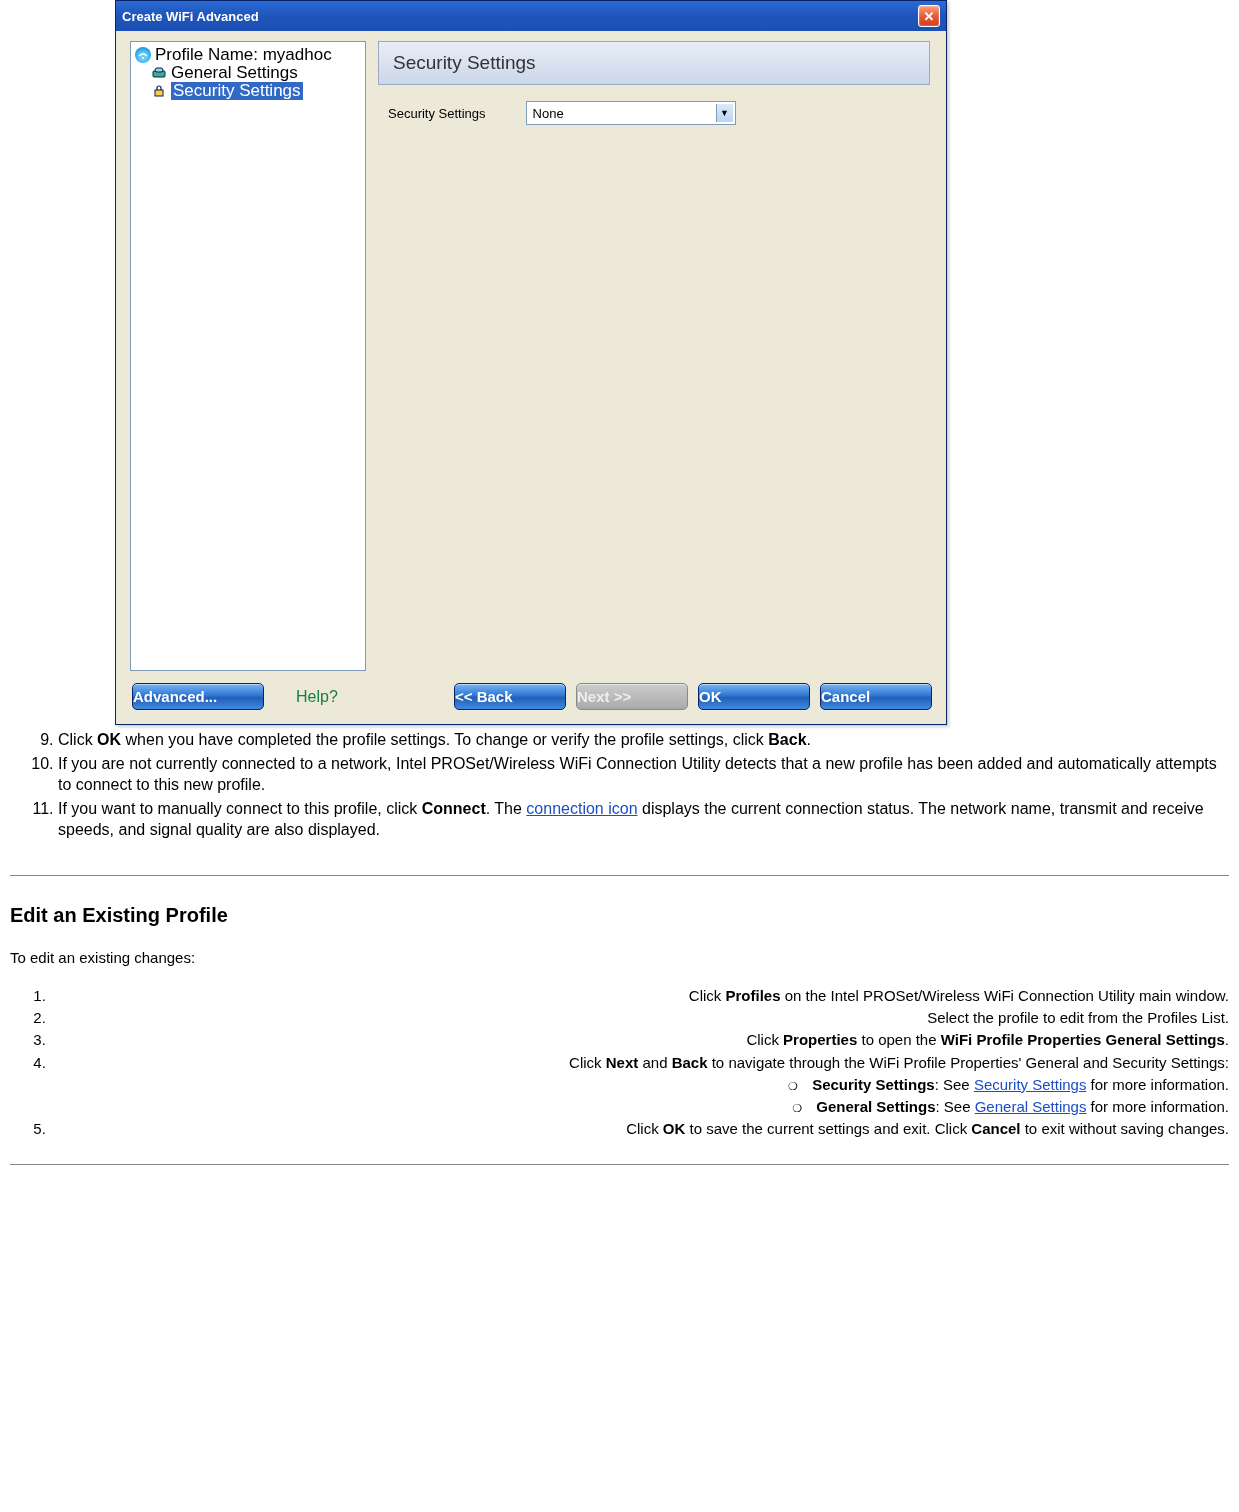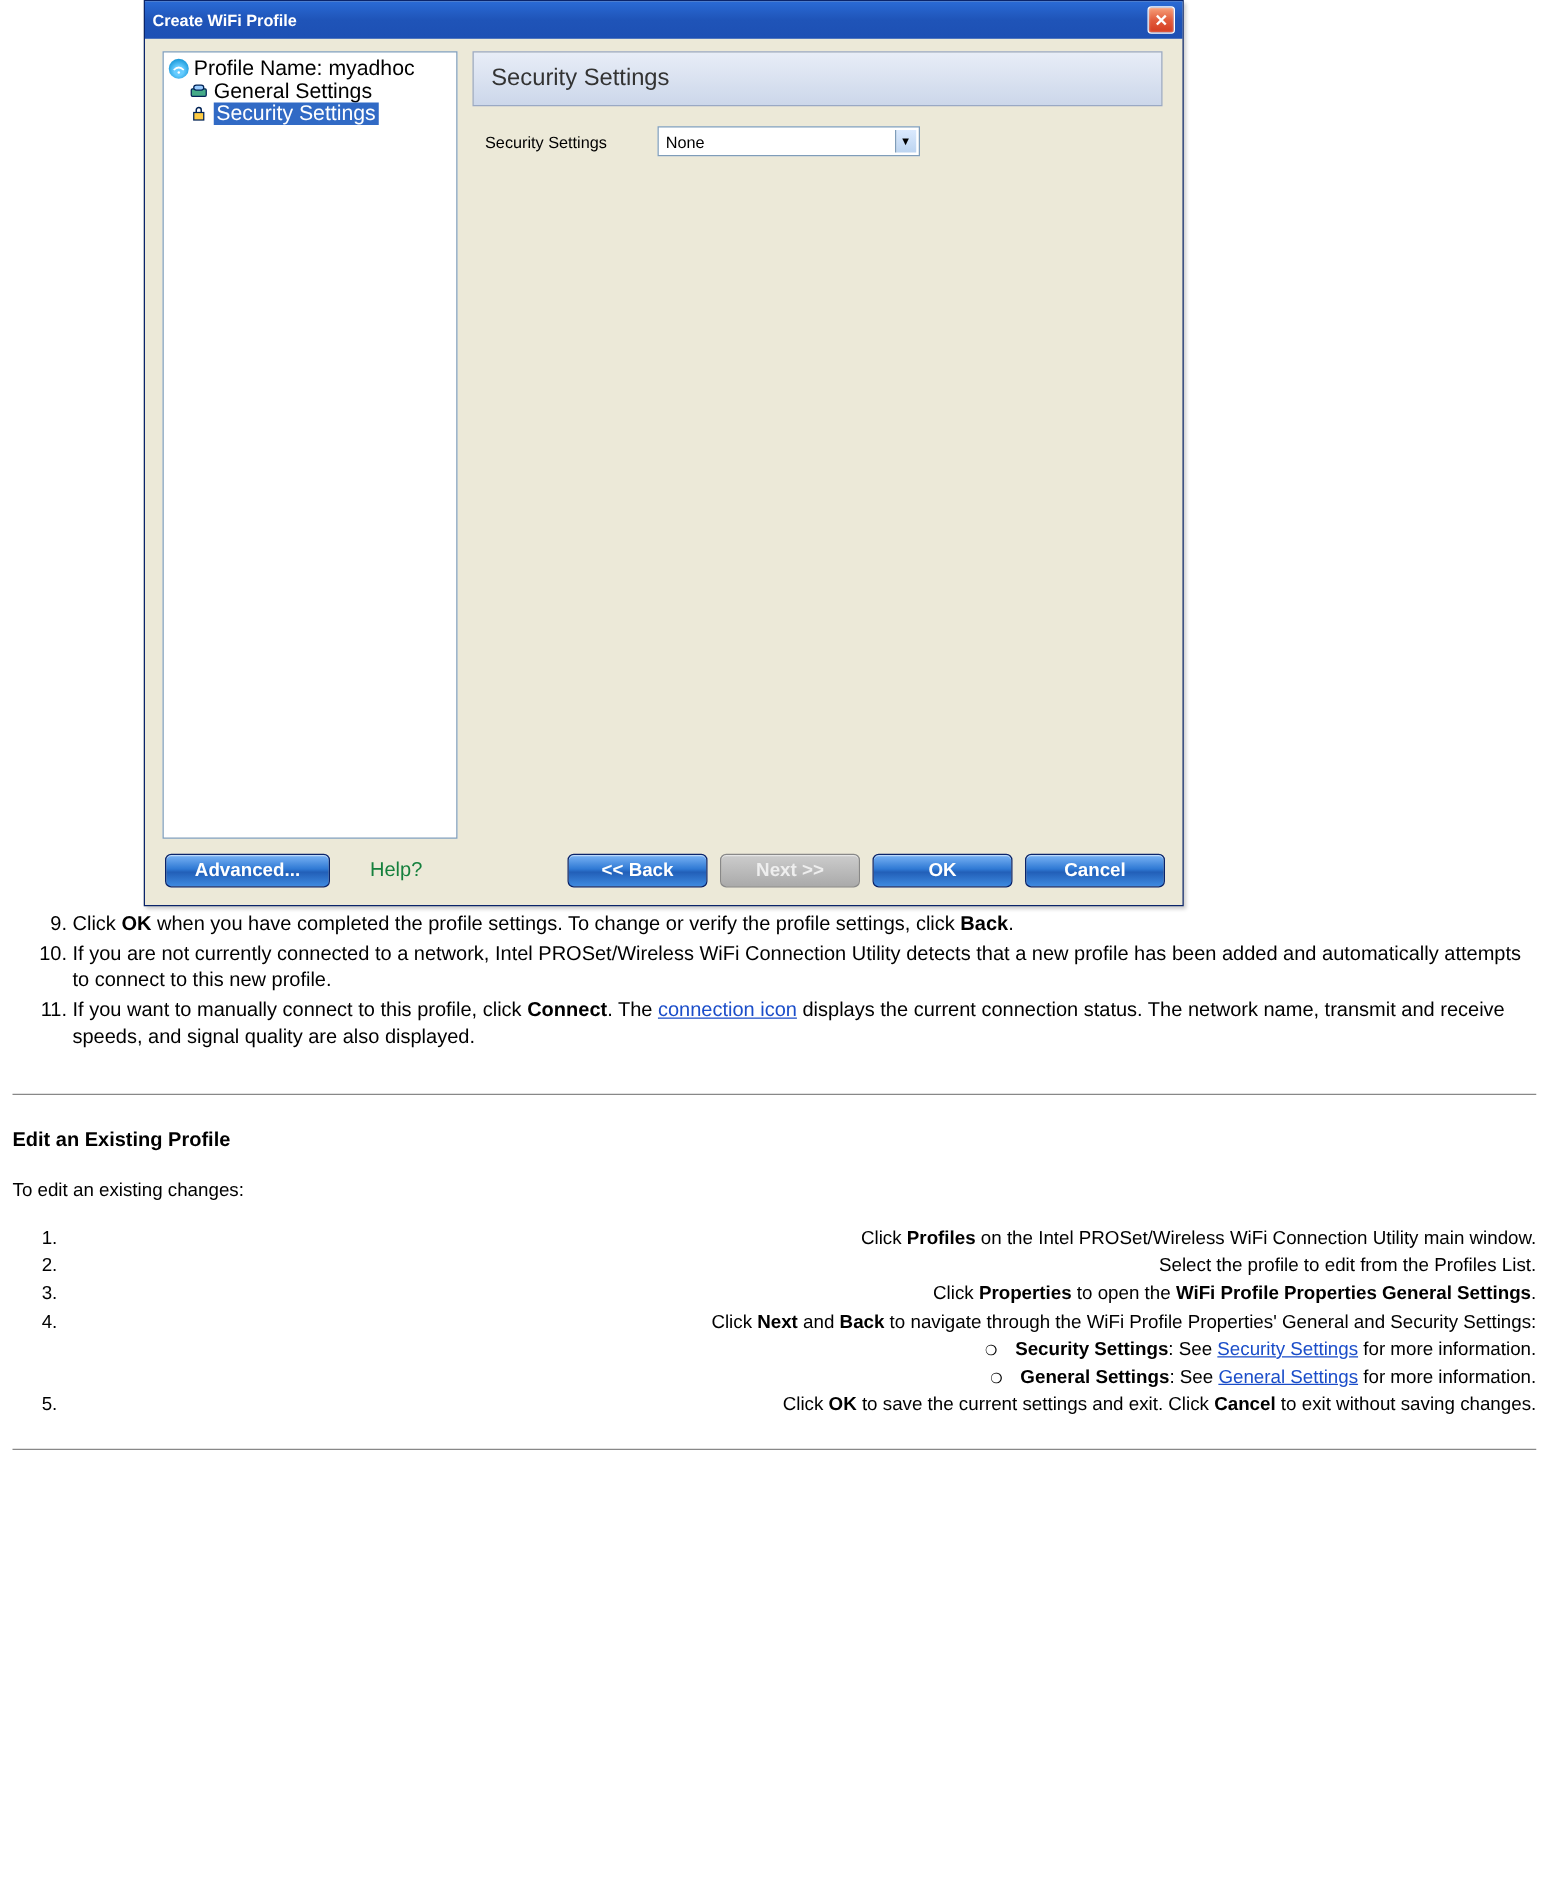--- a/index.html
+++ b/index.html
@@ -110,21 +110,21 @@
   }
   .xp-button {
     background: linear-gradient(to bottom, #7bb4f5, #2f79d4 45%, #225fb8 55%, #3e8ae0);
     color: #fff;
     border: 1px solid #0a246a;
     border-radius: 5px;
     padding: 4px 0;
     font-family: Tahoma, sans-serif;
     font-size: 15px;
     font-weight: bold;
-    text-align: center;
+    text-align: left;
     box-shadow: inset 0 1px 0 rgba(255,255,255,0.5);
   }
   .xp-button.disabled {
     background: linear-gradient(to bottom, #ccc, #aaa);
     color: #eee;
     border-color: #888;
   }
   .btn-advanced { width: 130px; }
   .btn-back, .btn-next { width: 110px; }
   .btn-ok, .btn-cancel { width: 110px; }
@@ -132,38 +132,38 @@
 
   
   ol.instr { margin: 0 0 0 8px; padding-left: 40px; }
   ol.instr > li { margin: 0 0 2px 0; line-height: 1.35; font-size: 16px; }
   .bold { font-weight: bold; }
   a.doc-link { color: #1a4dc9; text-decoration: underline; }
 
   hr { margin: 34px 0 28px 0; border: none; border-top: 1px solid #888; }
   hr.thin { margin: 24px 0 0 0; }
 
-  h2.section { font-family: Verdana, sans-serif; font-size: 16px; font-weight: bold; margin: 0 0 22px 0; }
+  h2.section { font-family: Verdana, sans-serif; font-size: 20px; font-weight: bold; margin: 0 0 22px 0; }
   p.lead { margin: 0 0 20px 0; }
 
   ol.sub { list-style: decimal; padding-left: 40px; margin: 0; text-align: right; }
   ol.sub > li { margin-bottom: 2px; line-height: 1.35; }
   ul.inner { list-style: none; padding-left: 42px; margin: 2px 0; }
   ul.inner > li::before { content: "❍"; font-size: 11px; margin-right: 10px; color: #000; }
   ul.inner > li { margin-bottom: 2px; }
 </style>
 </head>
 <body>
 
 <div class="content-wrap">
 
   <div class="dialog-wrap">
     <div class="dialog">
       <div class="titlebar">
-        <span>Create WiFi Profile</span>
+        <span>Create WiFi Advanced</span>
         <div class="close-btn">
           <span>✕</span>
         </div>
       </div>
       <div class="dialog-body">
         <div class="tree-pane">
           <div class="tree-row">
             <span class="tree-icon icon-wifi">
               <svg width="12" height="12" viewBox="0 0 12 12">
                   <path d="M2 7 Q6 3 10 7" stroke="#fff" stroke-width="1.4" fill="none"></path>

